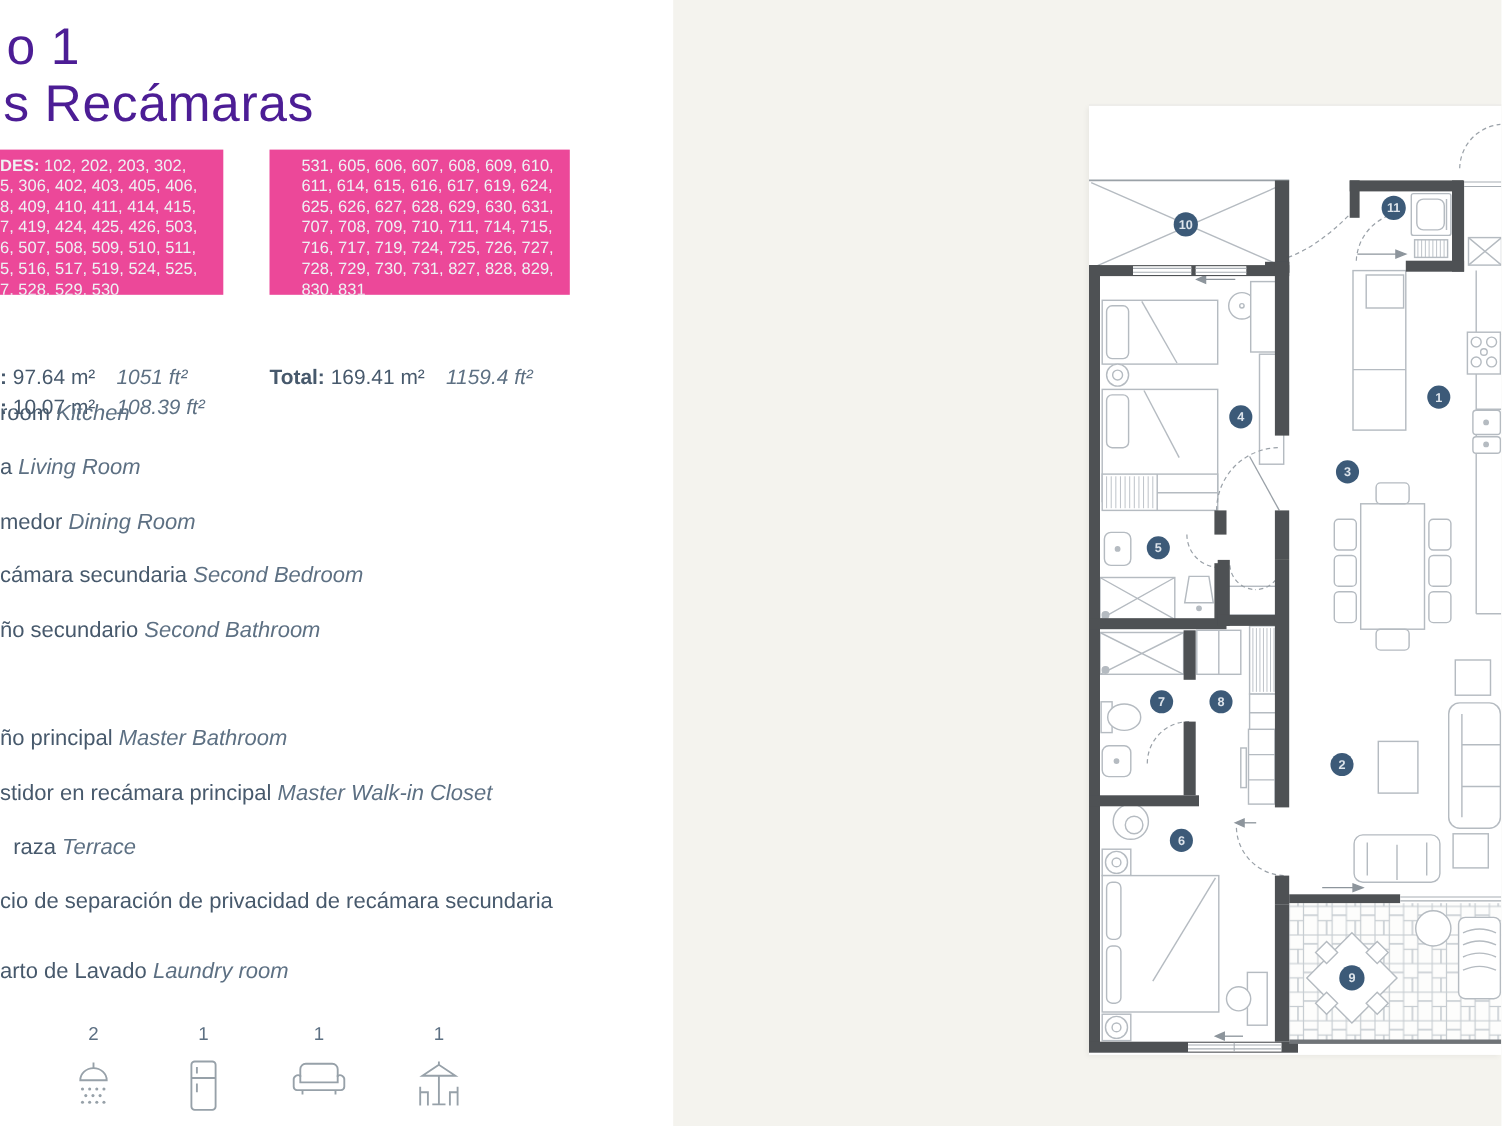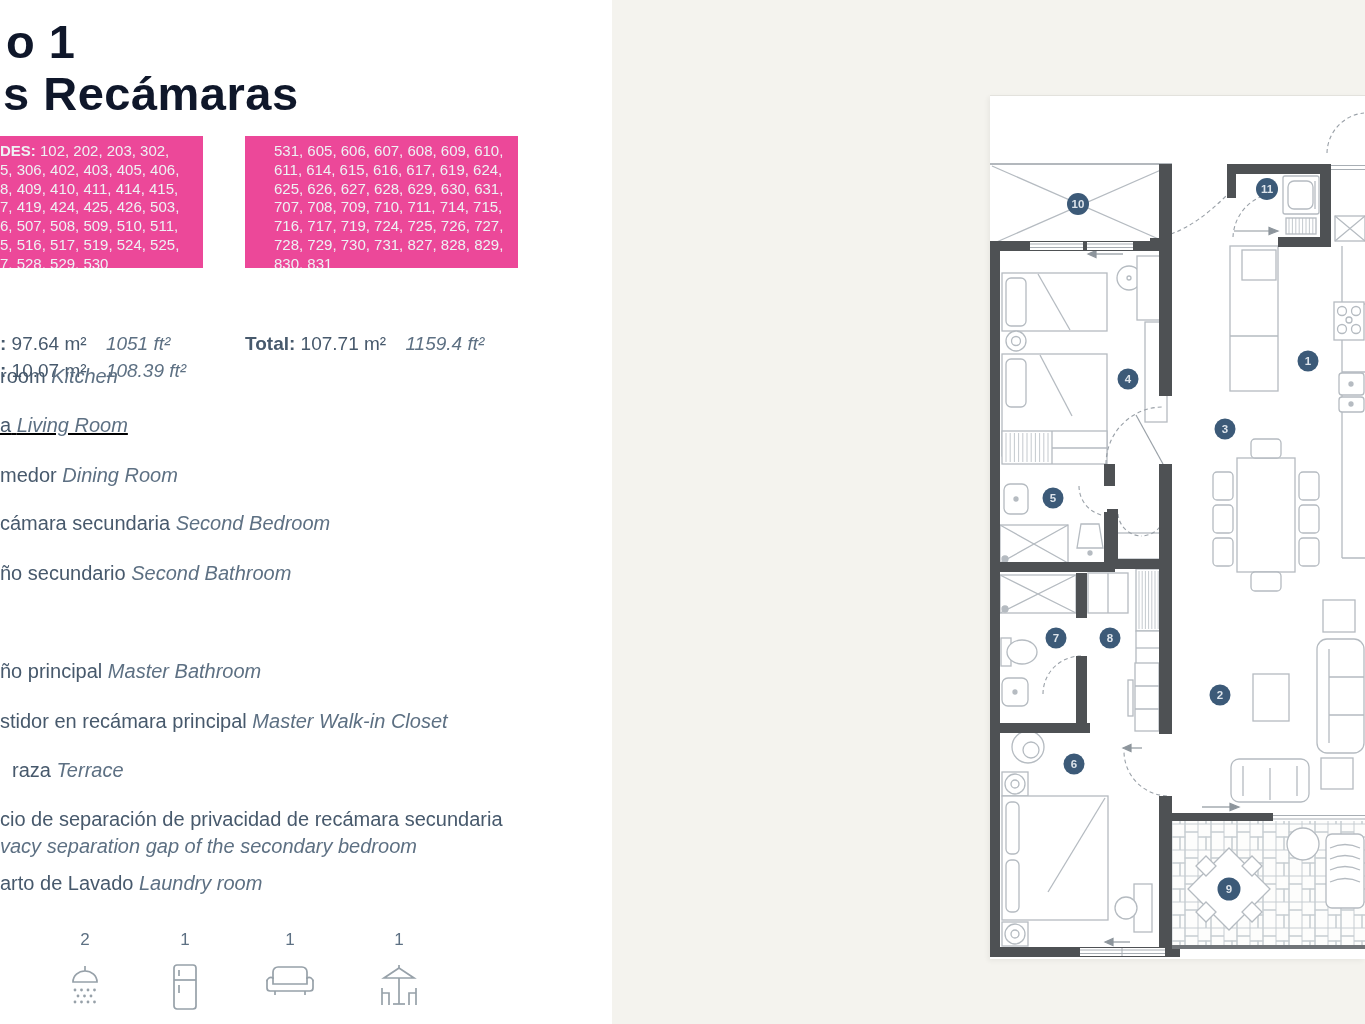--- a/index.html
+++ b/index.html
@@ -1,19 +1,19 @@
 <!DOCTYPE html>
 <html><head>
 <meta charset="utf-8">
 <style>
   html,body{margin:0;padding:0;}
   .page{position:relative;width:1365px;height:1024px;overflow:hidden;background:#ffffff;
         font-family:"Liberation Sans",sans-serif;}
   .bg-right{position:absolute;left:612px;top:0;width:753px;height:1024px;background:#f4f3ee;}
-  .title-line{position:absolute;color:#0f172a;font-size:47px;font-weight:700;letter-spacing:.5px;white-space:nowrap;}
+  .title-line{position:absolute;color:#4c1d95;font-size:47px;font-weight:400;letter-spacing:.5px;white-space:nowrap;}
   .title-1{left:6px;top:14px;}
   .title-2{left:3px;top:66px;}
   .unit-box{position:absolute;top:136px;height:132px;background:#ec4899;color:#eef1f4;
             font-size:15px;line-height:18.8px;white-space:pre-line;box-sizing:border-box;overflow:hidden;}
   .unit-box .prefix{font-weight:bold;}
   .box1{left:0;width:203px;padding:6px 2px 0 0;}
   .box2{left:245px;width:273px;padding:6px 0 0 29px;}
   .area-line{position:absolute;font-size:19px;color:#47596c;white-space:nowrap;margin-top:44px;}
   .area-line .lab{font-weight:bold;}
   .area-line .ft{font-style:italic;color:#5d7083;margin-left:14px;}
@@ -57,33 +57,33 @@
     <span>97.64 m²</span>
     <span class="ft">1051 ft²</span>
   </div>
   <div class="area-line" style="left:0;top:316px;">
     <span class="lab">:</span>
     <span>10.07 m²</span>
     <span class="ft">108.39 ft²</span>
   </div>
   <div class="area-line" style="left:245px;top:289px;">
     <span class="lab">Total:</span>
-    <span>107.71 m²</span>
+    <span>169.41 m²</span>
     <span class="ft">1159.4 ft²</span>
   </div>
 
   <div class="room-row" style="top:365px;"><span class="es">room</span> <span class="en">Kitchen</span></div>
-  <div class="room-row" style="top:414px;text-decoration:underline;"><span class="es">a</span> <span class="en">Living Room</span></div>
+  <div class="room-row" style="top:414px;"><span class="es">a</span> <span class="en">Living Room</span></div>
   <div class="room-row" style="top:464px;"><span class="es">medor</span> <span class="en">Dining Room</span></div>
   <div class="room-row" style="top:512px;"><span class="es">cámara secundaria</span> <span class="en">Second Bedroom</span></div>
   <div class="room-row" style="top:562px;"><span class="es">ño secundario</span> <span class="en">Second Bathroom</span></div>
   <div class="room-row" style="top:660px;"><span class="es">ño principal</span> <span class="en">Master Bathroom</span></div>
   <div class="room-row" style="top:710px;"><span class="es">stidor en recámara principal</span> <span class="en">Master Walk-in Closet</span></div>
   <div class="room-row" style="top:759px;padding-left:12px;"><span class="es">raza</span> <span class="en">Terrace</span></div>
-  <div class="room-row two-line" style="top:808px;"><span class="es">cio de separación de privacidad de recámara secundaria</span> <span class="en">vacy separation gap of the secondary bedroom</span></div>
+  <div class="room-row two-line" style="top:808px;"><span class="es">cio de separación de privacidad de recámara secundaria</span> </div>
   <div class="room-row" style="top:872px;"><span class="es">arto de Lavado</span> <span class="en">Laundry room</span></div>
 
   <div class="amenity" style="left:47px;">
     <div class="count">2</div>
     <svg width="38" height="46" viewBox="0 0 38 46">
       <g stroke="#97a1a9" stroke-width="1.7" fill="none">
         <path d="M19 3 v5"></path>
         <path d="M7 19 A12 11 0 0 1 31 19 L7 19 Z"></path>
       </g>
       <g fill="#97a1a9">

